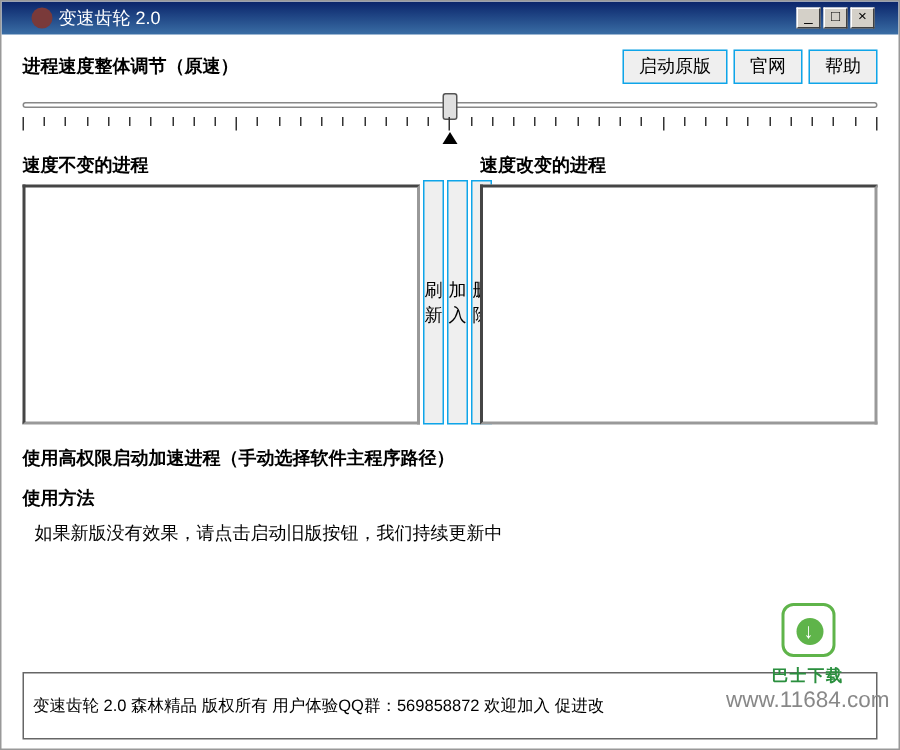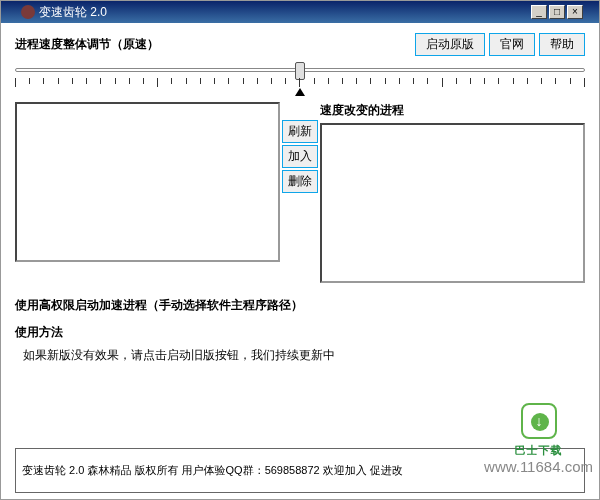--- a/index.html
+++ b/index.html
@@ -17,21 +17,21 @@
 .track{position:absolute;top:6px;left:0;right:0;height:4px;background:#fff;border:1px solid #888;border-radius:2px}
 .ticks{position:absolute;top:16px;left:0;right:0;height:10px;display:flex;justify-content:space-between}
 .ticks span{width:1px;height:6px;background:#333}
 .ticks span.major{height:9px}
 .thumb{position:absolute;top:0;left:50%;transform:translateX(-50%);width:10px;height:18px;background:#e0e0e0;border:1px solid #555;border-radius:2px}
 .pointer{position:absolute;top:26px;left:50%;transform:translateX(-50%);width:0;height:0;border-left:5px solid transparent;border-right:5px solid transparent;border-bottom:8px solid #000}
 .lists{display:flex;margin-top:2px}
 .listcol{flex:1}
 .listcol .hdr{font-weight:bold;margin-bottom:4px}
 .listbox{border:2px inset #999;height:160px;background:#fff}
-.midbtns{width:40px;display:flex;flex-direction:column;gap:2px;padding:18px 2px 0}
+.midbtns{width:40px;display:flex;flex-direction:row;gap:2px;padding:18px 2px 0}
 .midbtns .btn{margin:0;padding:2px 0;text-align:center}
 .pathsec{margin-top:14px}
 .pathsec .hdr{font-weight:bold;margin-bottom:6px}
 .pathrow{display:flex;align-items:center;gap:4px}
 .pathrow input{flex:1;border:2px inset #999;height:20px;padding:0 4px;font-size:12px}
 .usage{margin-top:10px}
 .usage .hdr{font-weight:bold;margin-bottom:6px}
 .usage .txt{padding-left:8px}
 .footer{position:absolute;bottom:6px;left:14px;right:14px;border:1px solid #666;padding:14px 6px;font-size:11px;white-space:nowrap;overflow:hidden;background:#fff}
 .badge{position:absolute;right:6px;bottom:24px;text-align:center;font-size:11px;color:#277a3a}
@@ -107,20 +107,21 @@
         <span></span>
         <span></span>
         <span></span>
       <span class="major"></span>
     </div>
     <div class="pointer"></div>
   </div>
 
   <div class="lists">
     <div class="listcol">
+      <div class="hdr">速度不变的进程</div>
       <div class="listbox"></div>
     </div>
     <div class="midbtns">
       <button class="btn">刷新</button>
       <button class="btn">加入</button>
       <button class="btn">删除</button>
     </div>
     <div class="listcol">
       <div class="hdr">速度改变的进程</div>
       <div class="listbox"></div>

